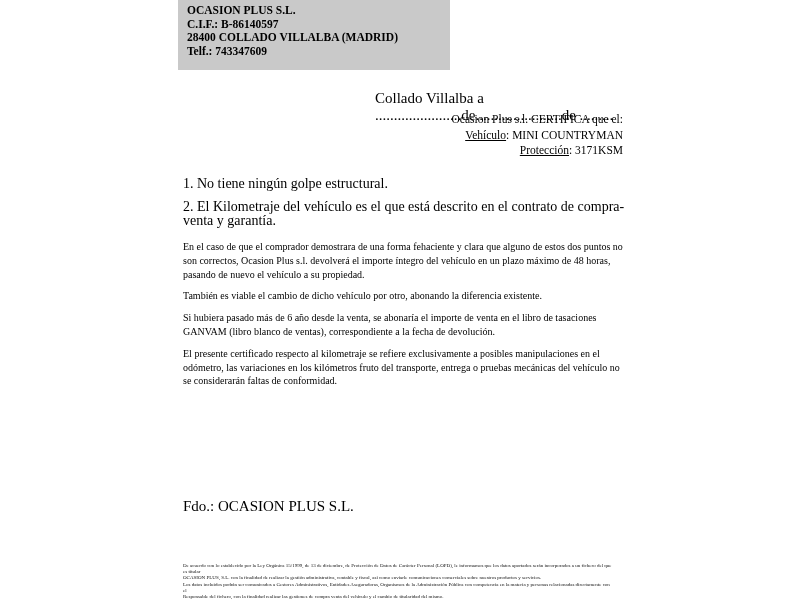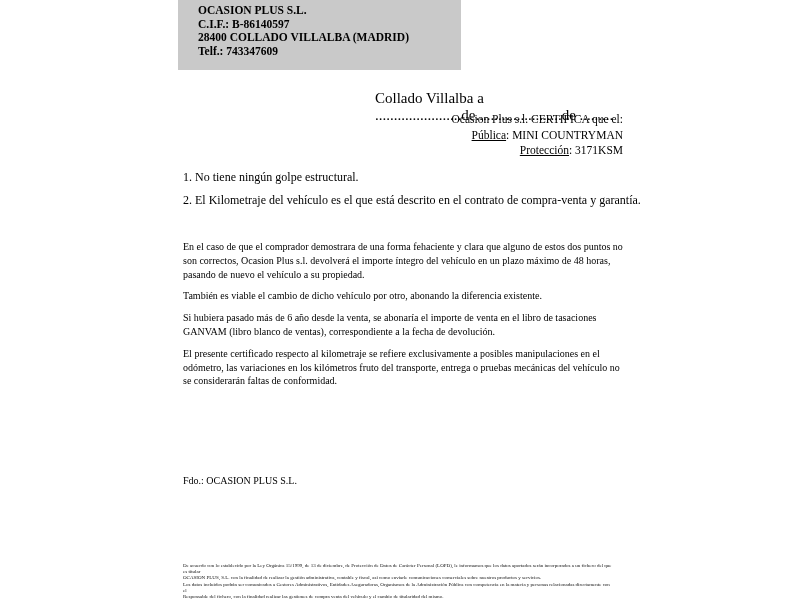--- a/index.html
+++ b/index.html
@@ -10,21 +10,21 @@
     color:#000;
     position:relative;
     overflow:hidden;
   }
   .page{position:absolute;inset:0;}
   .header-box{
     position:absolute;
     left:178px;top:0;
     width:263px;min-height:62px;
     background:#c9c9c9;
-    padding:4px 0 4px 20px;
+    padding:4px 0 4px 9px;
     font-weight:bold;
     font-size:11.5px;
     line-height:13.5px;
   }
   .date-line{
     position:absolute;
     left:375px;top:90px;
     width:260px;
     font-size:15px;
   }
@@ -37,38 +37,38 @@
     text-align:right;
   }
   .certify-block p{margin:0;}
   .label-u{
     display:inline-block;
     width:58px;
     text-decoration:underline;
   }
   .points-block{
     position:absolute;
-    left:183px;top:170px;
+    left:183px;top:177px;
     width:460px;
-    font-size:12px;
+    font-size:14px;
     line-height:14px;
   }
   .points-block p{margin:0 0 9px 0;}
   .paragraphs-block{
     position:absolute;
     left:183px;top:240px;
     width:440px;
     font-size:10px;
     line-height:13.8px;
   }
   .paragraphs-block p{margin:0 0 8px 0;}
   .signature{
     position:absolute;
-    left:183px;top:475px;
-    font-size:10px;
+    left:183px;top:498px;
+    font-size:15px;
   }
   .footer{
     position:absolute;
     left:183px;top:563px;
     width:430px;
     font-size:5px;
     line-height:6.2px;
     color:#111;
   }
   .footer div{white-space:normal;}
@@ -82,21 +82,21 @@
     <div>OCASION PLUS S.L.</div>
     <div>C.I.F.: B-86140597</div>
     <div>28400 COLLADO VILLALBA (MADRID)</div>
     <div>Telf.: 743347609</div>
   </div>
 
   <div class="date-line">Collado Villalba a .......................de.......................de .........</div>
 
   <div class="certify-block">
     <p>Ocasion Plus s.l. CERTIFICA que el:</p>
-    <p><span class="label-u">Pública</span><span>: MINI COUNTRYMAN</span></p>
+    <p><span class="label-u">Vehículo</span><span>: MINI COUNTRYMAN</span></p>
     <p><span class="label-u">Protección</span><span>: 3171KSM</span></p>
   </div>
 
   <div class="points-block">
     <p>1. No tiene ningún golpe estructural.</p>
     <p>2. El Kilometraje del vehículo es el que está descrito en el contrato de compra-venta y garantía.</p>
   </div>
 
   <div class="paragraphs-block">
     <p>En el caso de que el comprador demostrara de una forma fehaciente y clara que alguno de estos dos puntos no son correctos, Ocasion Plus s.l. devolverá el importe íntegro del vehículo en un plazo máximo de 48 horas, pasando de nuevo el vehículo a su propiedad.</p>

